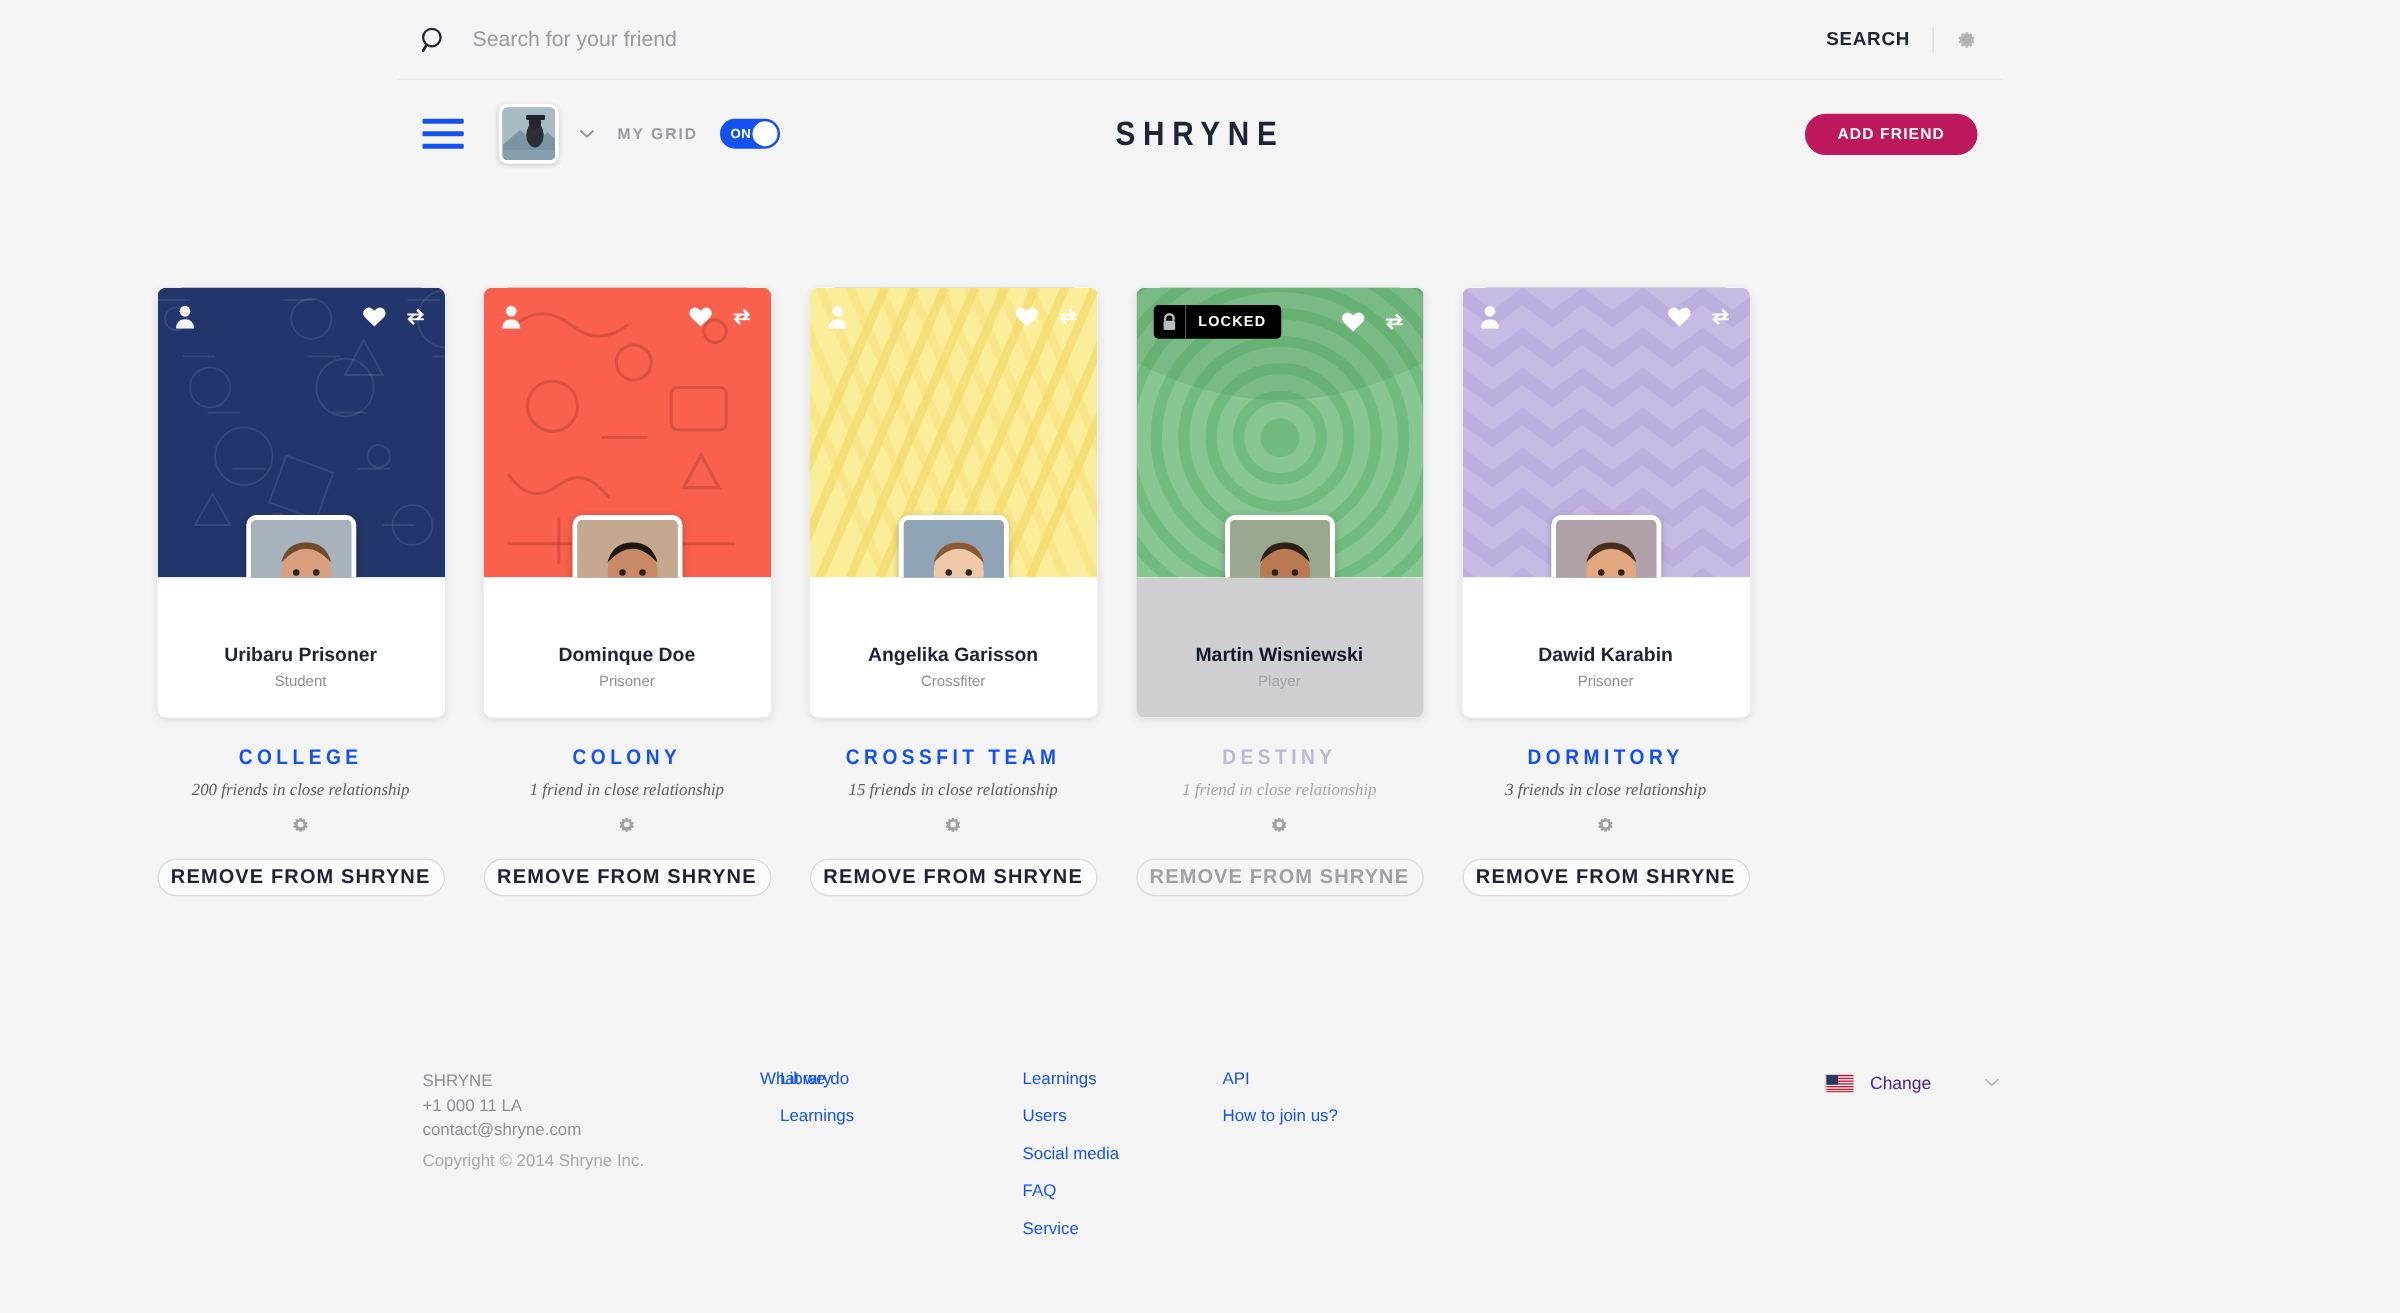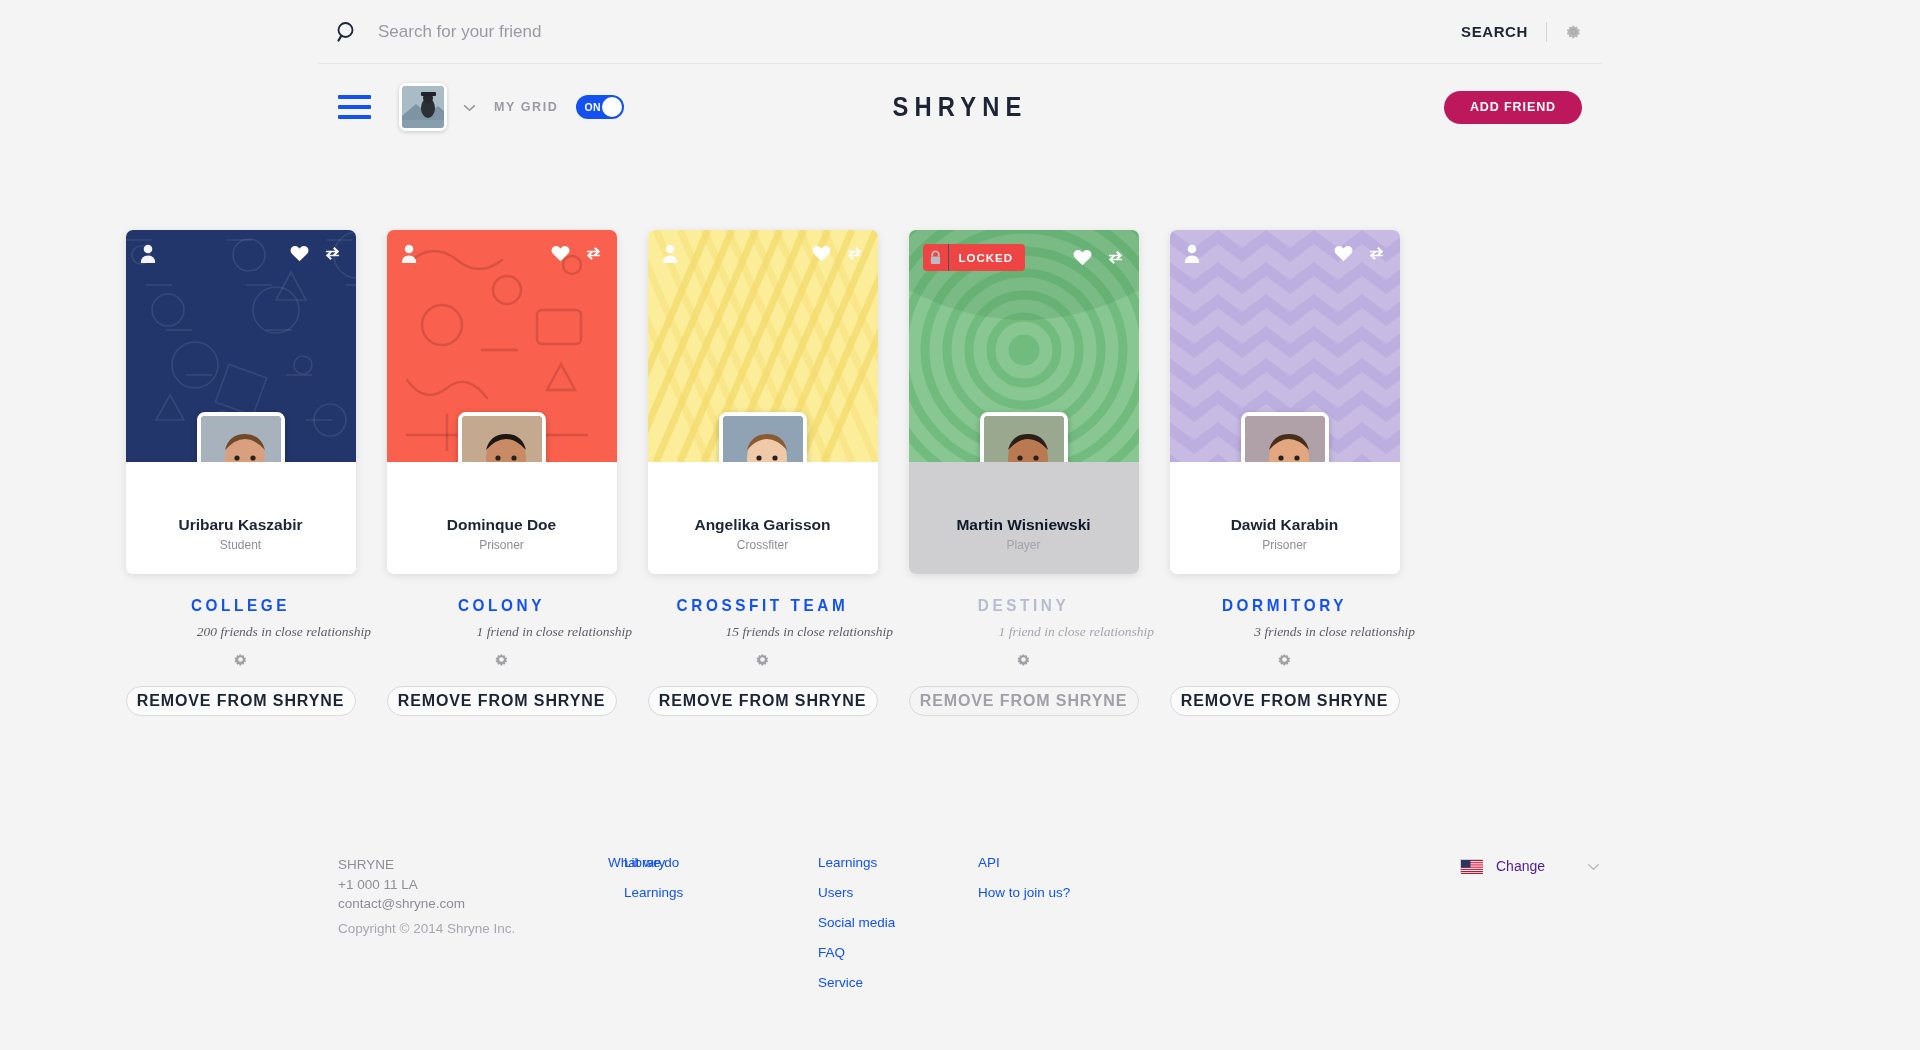--- a/index.html
+++ b/index.html
@@ -105,21 +105,21 @@
 
   .cover-icons {
     position: absolute; top: 14px; left: 14px; right: 14px;
     display: flex; align-items: center; z-index: 4;
   }
   .person-ico { width: 16px; height: 19px; opacity: .95; }
   .cover-right { margin-left: auto; display: flex; gap: 14px; align-items: center; }
   .heart-ico, .sync-ico { width: 19px; height: 17px; }
 
   .locked-badge {
-    display: flex; align-items: center; background: #ef4444;
+    display: flex; align-items: center; background: #000000;
     border-radius: 4px; height: 27px; padding-right: 12px; z-index: 5;
   }
   .locked-badge .lockbox {
     width: 26px; display: flex; justify-content: center; align-items: center;
     border-right: 1px solid #4a505b; height: 100%;
   }
   .locked-badge .lbl {
     color: #fff; font-size: 11.5px; font-weight: bold; letter-spacing: 1px; margin-left: 10px;
   }
 
@@ -137,21 +137,21 @@
   .card-info.dim .c-role { color: #a2a2a8; }
 
   .group-name {
     text-align: center; margin-top: 22px;
     font-size: 17px; font-weight: bold; letter-spacing: 4px; color: #1352f1;
     font-family: "Liberation Sans Narrow", "Liberation Sans", sans-serif;
     transform: scaleX(.9);
   }
   .group-name.dim { color: #b9bcd0; }
   .rel-count {
-    text-align: right; margin-top: 8px; font-size: 13.5px; color: #5c5c64;
+    text-align: center; margin-top: 8px; font-size: 13.5px; color: #5c5c64;
     font-family: "Liberation Serif", serif; font-style: italic;
   }
   .rel-count.dim { color: #a6a6ac; }
   .gear-row { text-align: center; margin-top: 12px; }
   .gear-card { width: 15px; height: 15px; opacity: .55; }
   .remove-btn {
     display: block; margin: 15px auto 0; width: 230px; height: 30px;
     background: #fbfbfc; border: 1px solid #d9d9de; border-radius: 16px;
     font-size: 16px; font-weight: bold; letter-spacing: .9px; color: #1d2436;
     cursor: pointer; font-family: "Liberation Sans", sans-serif;
@@ -288,21 +288,21 @@
                 <rect y="58" width="88" height="30" fill="#6e4a2a" opacity=".8"></rect>
                 <ellipse cx="44" cy="42" rx="20" ry="24" fill="#d99f7e"></ellipse>
                 <path d="M24 34 q20 -22 40 0 q-4 -16 -20 -16 q-16 0 -20 16z" fill="#6e4a2a"></path>
                 <circle cx="36" cy="42" r="2.6" fill="#2a2119"></circle>
                 <circle cx="52" cy="42" r="2.6" fill="#2a2119"></circle>
                 <path d="M37 53 q7 6 14 0" stroke="#8a5a4a" stroke-width="2" fill="none"></path>
                 <path d="M20 88 q24 -22 48 0 z" fill="#3b4350"></path>
               </svg></div>
           </div>
           <div class="card-info">
-            <div class="c-name">Uribaru Kaszabir</div>
+            <div class="c-name">Uribaru Prisoner</div>
             <div class="c-role">Student</div>
           </div>
         </div>
       </div>
       <div class="group-name">COLLEGE</div>
       <div class="rel-count">200 friends in close relationship</div>
       <div class="gear-row"><span class="gear-card"><svg viewBox="0 0 20 20" width="15" height="15">
             <path fill="#5c5c64" d="M17.4 11.6l-1.4-.5.1-1.1 1.4-.6-.8-2.1-1.5.3-.7-.9.6-1.4-1.8-1.3-1.1 1.1-1-.4-.3-1.5h-2.2l-.3 1.5-1 .4-1.1-1.1-1.8 1.3.6 1.4-.7.9-1.5-.3-.8 2.1 1.4.6.1 1.1-1.4.5.7 2.2 1.5-.3.7.9-.6 1.4 1.8 1.3 1.1-1.1 1 .4.3 1.5h2.2l.3-1.5 1-.4 1.1 1.1 1.8-1.3-.6-1.4.7-.9 1.5.3z"></path>
             <circle cx="10" cy="10" r="3.1" fill="#f4f4f5"></circle>
           </svg></span></div>

